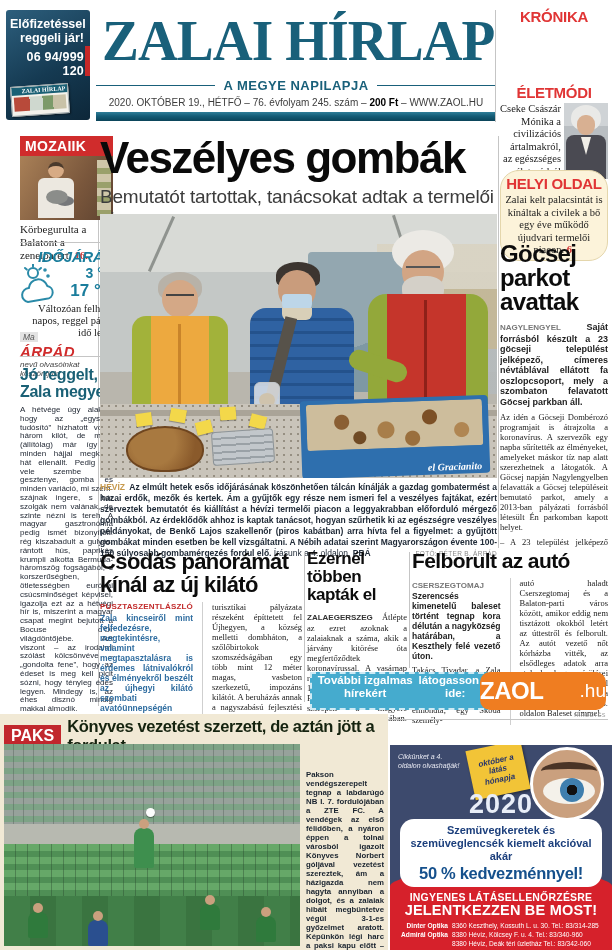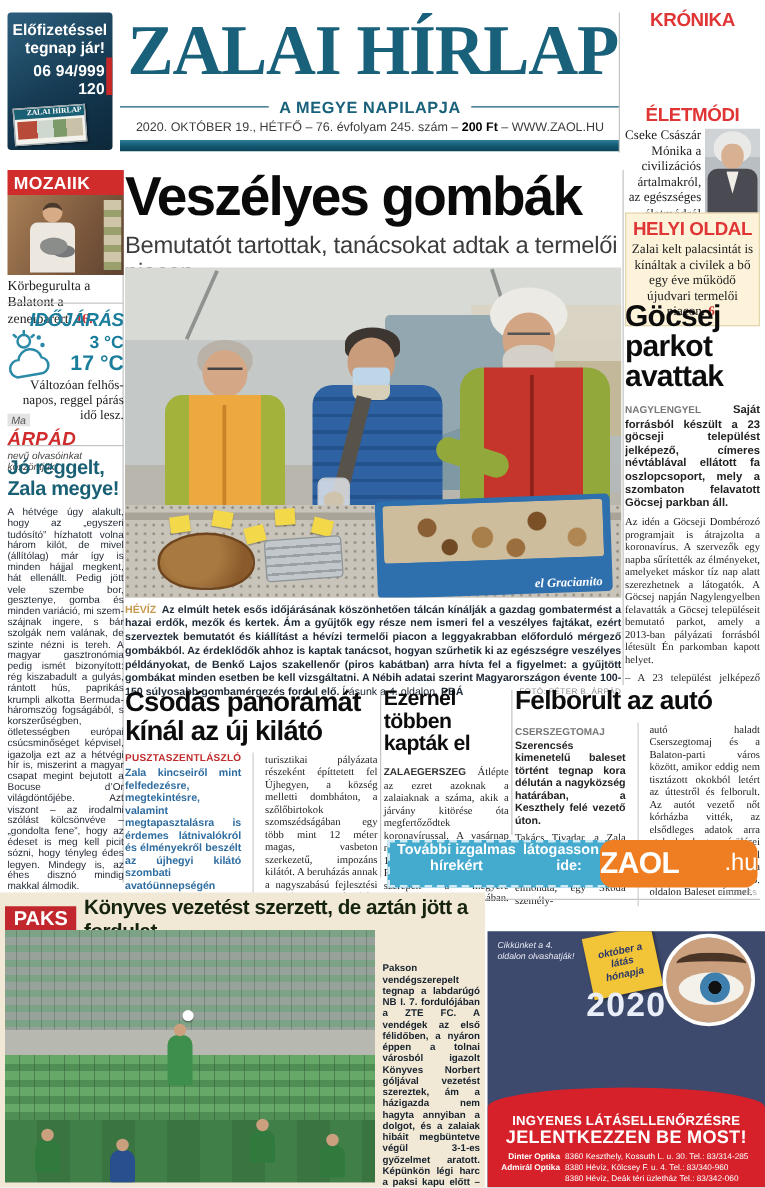--- a/index.html
+++ b/index.html
@@ -56,21 +56,21 @@
   .woman-face { position:absolute; left:13px; top:12px; width:18px; height:20px;
     border-radius:45%; background:#d8b092; }
   .woman-body { position:absolute; left:2px; top:32px; width:40px; height:44px;
     border-radius:8px 8px 0 0; background:#4a4a52; }
   .woman-shirt { position:absolute; left:17px; top:34px; width:10px; height:18px;
     background:#f0ede6; clip-path:polygon(0 0,100% 0,50% 100%); }
   .helyi-box { background:#fcf3da; border:1px solid #e4d6ac; padding:4px 4px 3px; }
   .helyi-box .teaser-body { text-align:center; }
 
   
-  .sidebar-el { left:6px; width:93px; }
+  .sidebar-el { left:20px; width:93px; }
   .moz-band { background:#d02c2c; color:#fff; font-weight:bold; font-size:14px;
     padding:2px 5px; letter-spacing:.3px; }
   .moz-photo { height:64px; position:relative; overflow:hidden;
     background:linear-gradient(120deg,#a98057 0%,#7a573c 60%,#5d4230 100%); }
   .moz-head { position:absolute; left:28px; top:6px; width:16px; height:16px;
     border-radius:50%; background:#d7ab85; border-top:4px solid #4b3a2c; }
   .moz-shirt { position:absolute; left:18px; top:22px; width:36px; height:40px;
     border-radius:6px 6px 0 0; background:#ece8e0; }
   .moz-obj { position:absolute; left:26px; top:34px; width:22px; height:14px;
     border-radius:50%; background:#8b8d8a; box-shadow:8px 4px 0 -2px #76787a; }
@@ -285,21 +285,21 @@
 
   svg.wicon { display:block; }
 </style>
 </head>
 <body>
 
 <div class="page">
 
   <div class="abs promo">
     <div class="promo-l">Előfizetéssel</div>
-    <div class="promo-l">tegnap jár!</div>
+    <div class="promo-l">reggeli jár!</div>
     <div class="promo-phone">06 94/999 120</div>
     <div class="promo-ribbon"></div>
     <div class="promo-paper">
       <span class="promo-paper-title">ZALAI HÍRLAP</span>
       <div class="promo-paper-img"></div>
     </div>
   </div>
 
   <div class="abs masthead">
     <h1 class="mast-title">ZALAI HÍRLAP</h1>
@@ -329,21 +329,21 @@
       </div>
       <div class="photo-woman">
         <div class="woman-hair"></div>
         <div class="woman-face"></div>
         <div class="woman-body"></div>
         <div class="woman-shirt"></div>
       </div>
     </div>
   </div>
 
-  <div class="abs teaser helyi-box" style="top:170px;">
+  <div class="abs teaser helyi-box" style="top:170px;border-radius:19px;">
     <div class="teaser-head">HELYI OLDAL</div>
     <div class="teaser-body">
       <span>Zalai kelt palacsintát is kínáltak a civilek a bő egy éve működő újudvari termelői piacon.</span>
       <span class="pageref">6.</span>
     </div>
   </div>
 
   <div class="abs gocsej">
     <div class="art-headline">Göcsej parkot avattak</div>
     <div class="lead-bold">
@@ -561,20 +561,24 @@
   <div class="abs ad">
     <div class="ad-red"></div>
     <div class="ad-note">Cikkünket a 4. oldalon olvashatják!</div>
     <div class="ad-sticky">október a látás hónapja</div>
     <div class="ad-eye">
       <div class="eye-brow"></div>
       <div class="eye-white"></div>
       <div class="eye-iris"></div>
     </div>
     <div class="ad-year">2020</div>
+    <div class="ad-offer">
+      <div class="ad-offer-txt">Szemüvegkeretek és szemüveglencsék kiemelt akcióval akár</div>
+      <div class="ad-discount">50 % kedvezménnyel!</div>
+    </div>
     <div class="ad-cta1">INGYENES LÁTÁSELLENŐRZÉSRE</div>
     <div class="ad-cta2">JELENTKEZZEN BE MOST!</div>
     <div class="ad-addrs">
       <div class="ad-addr">
         <b>Dinter Optika</b>
         <span>8360 Keszthely, Kossuth L. u. 30. Tel.: 83/314-285</span>
       </div>
       <div class="ad-addr">
         <b>Admirál Optika</b>
         <span>8380 Hévíz, Kölcsey F. u. 4. Tel.: 83/340-960</span>

